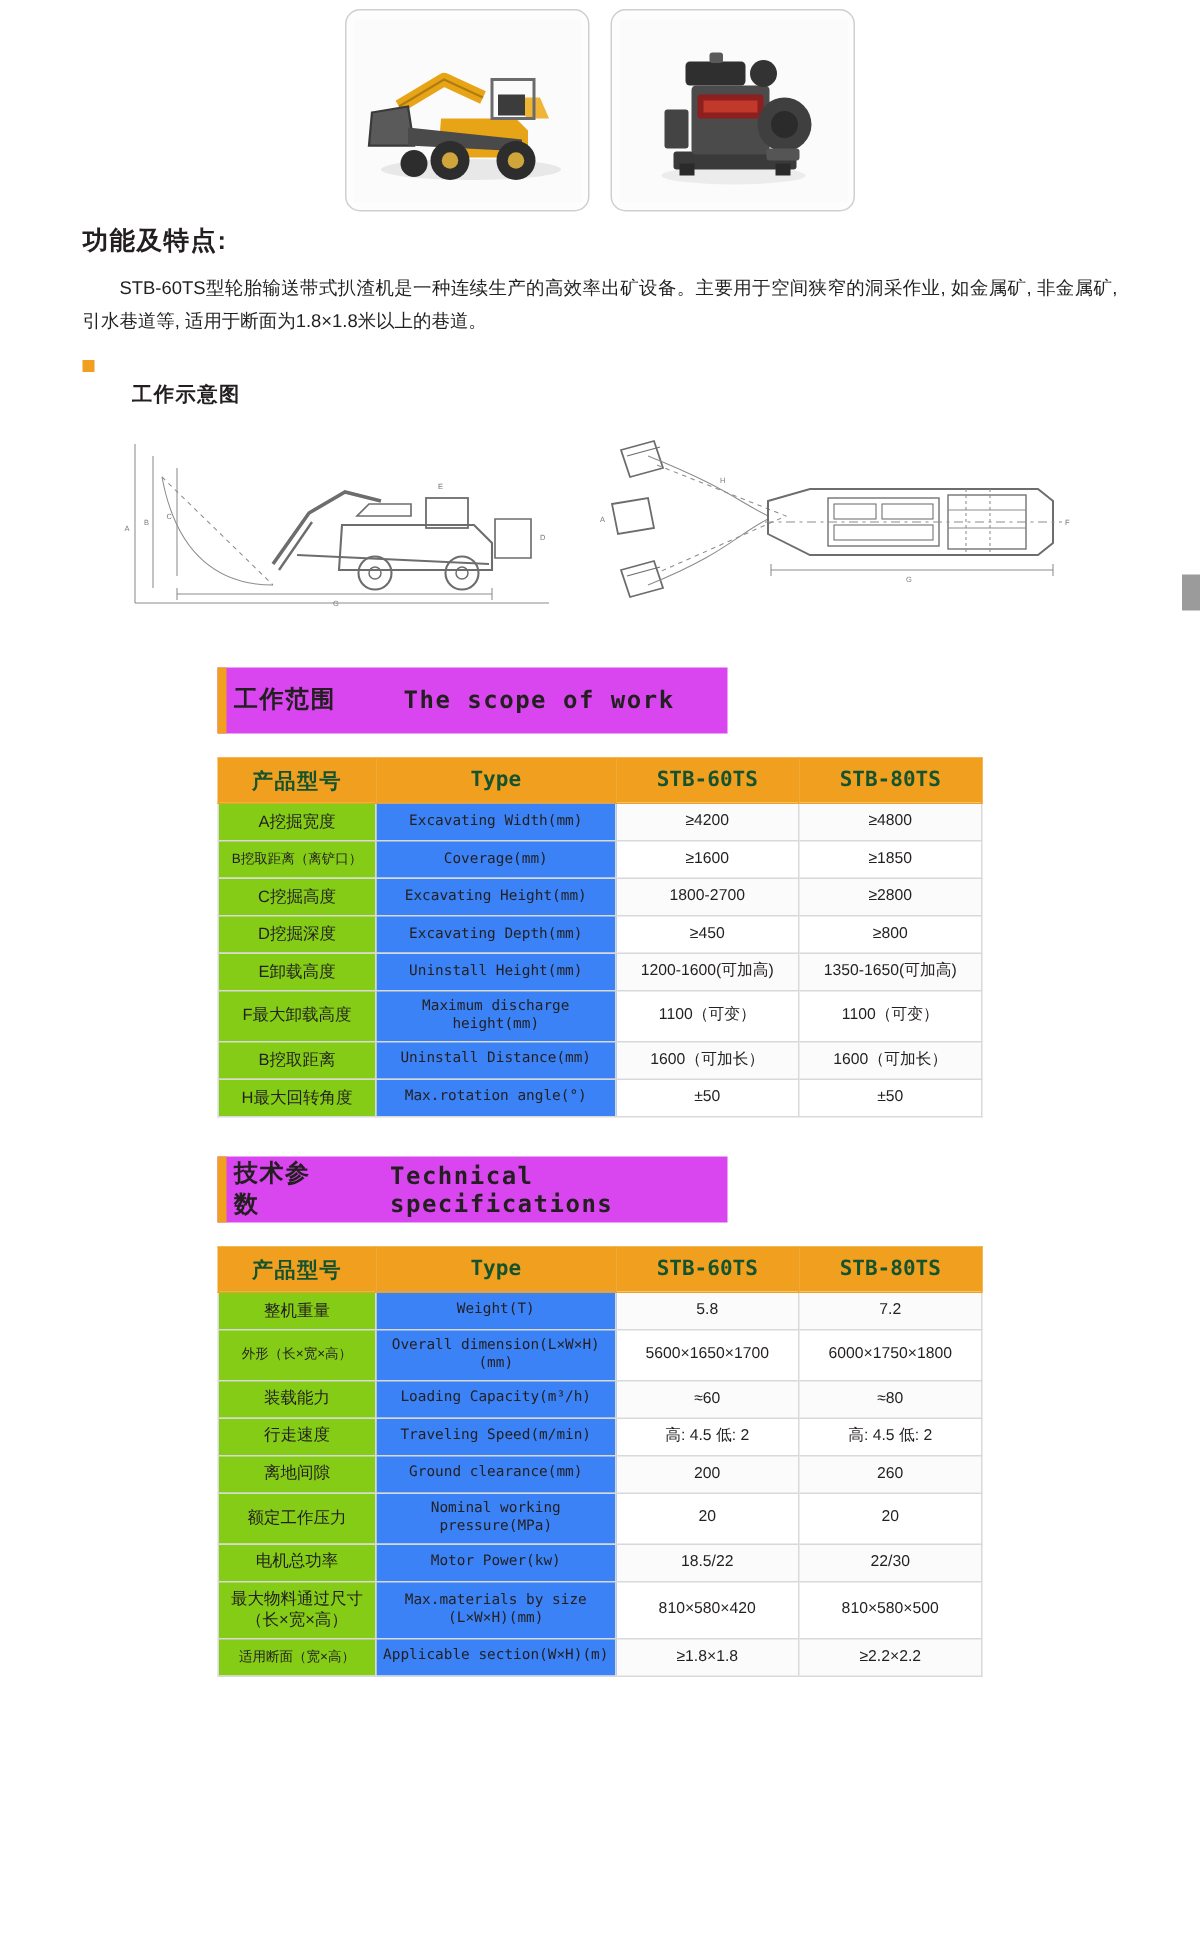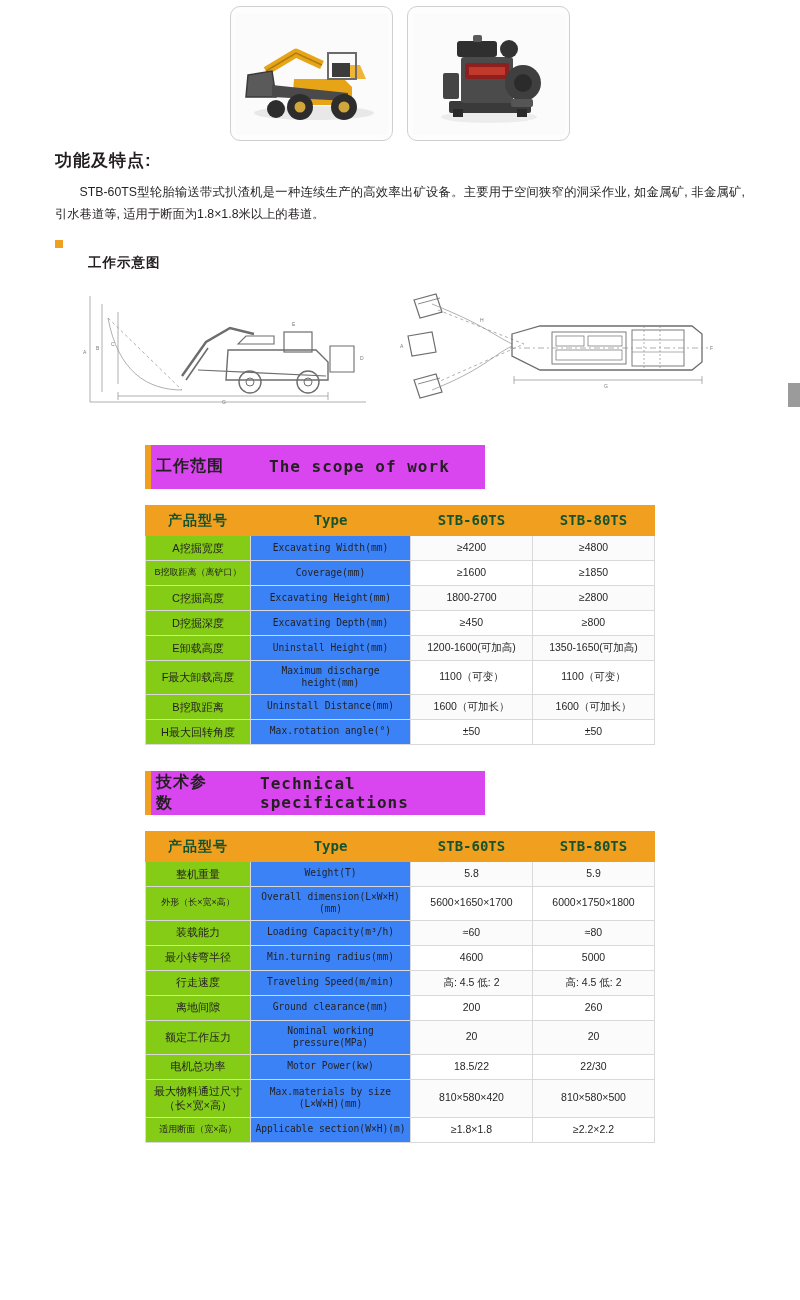--- a/index.html
+++ b/index.html
@@ -366,39 +366,33 @@
       <th class="mono">Type</th>
       <th class="mono">STB-60TS</th>
       <th class="mono">STB-80TS</th>
     </tr>
   </thead>
   <tbody>
     <tr>
         <td class="c1">整机重量</td>
         <td class="c2">Weight(T)</td>
         <td class="c3">5.8</td>
-        <td class="c4">5.9</td>
+        <td class="c4">7.2</td>
       </tr>
     <tr>
         <td class="c1 small">外形（长×宽×高）</td>
         <td class="c2 small">Overall dimension(L×W×H)(mm)</td>
         <td class="c3">5600×1650×1700</td>
         <td class="c4">6000×1750×1800</td>
       </tr>
     <tr>
         <td class="c1">装载能力</td>
         <td class="c2">Loading Capacity(m³/h)</td>
         <td class="c3">≈60</td>
         <td class="c4">≈80</td>
-      </tr>
-    <tr>
-        <td class="c1">最小转弯半径</td>
-        <td class="c2">Min.turning radius(mm)</td>
-        <td class="c3">4600</td>
-        <td class="c4">5000</td>
       </tr>
     <tr>
         <td class="c1">行走速度</td>
         <td class="c2">Traveling Speed(m/min)</td>
         <td class="c3">高: 4.5 低: 2</td>
         <td class="c4">高: 4.5 低: 2</td>
       </tr>
     <tr>
         <td class="c1">离地间隙</td>
         <td class="c2">Ground clearance(mm)</td>

